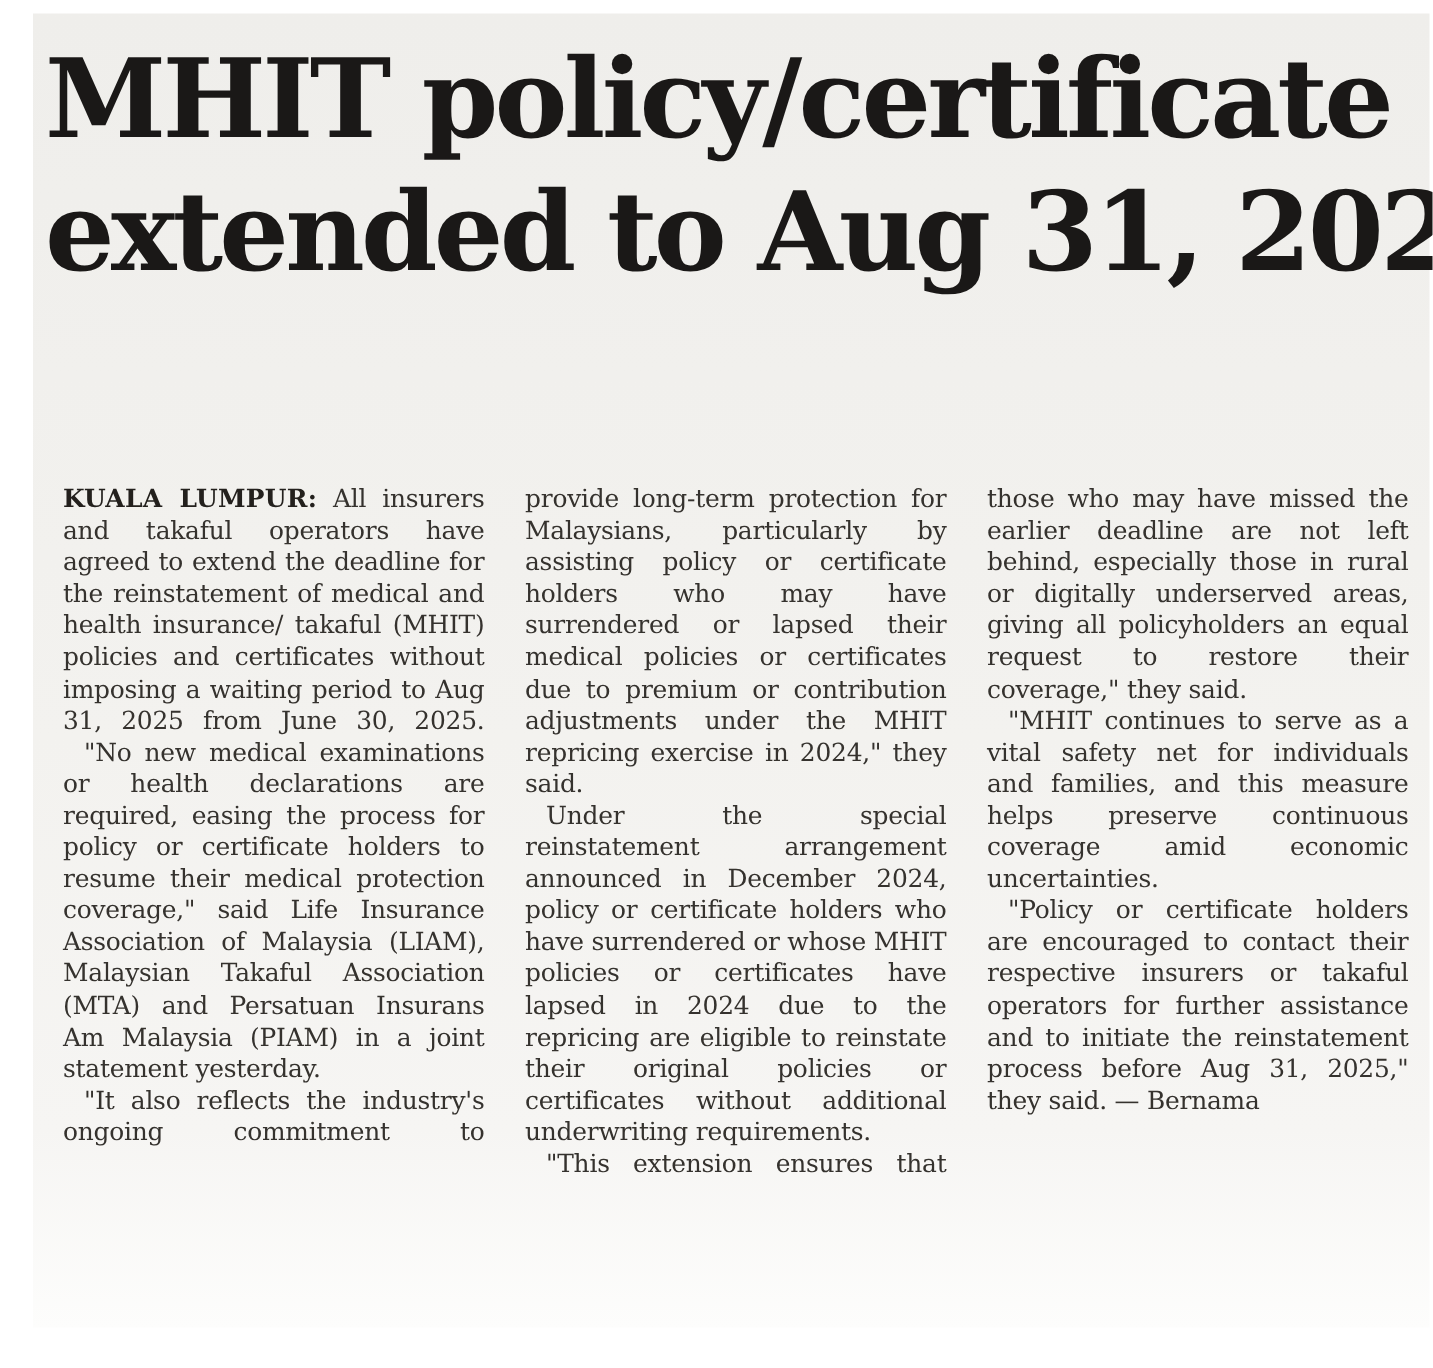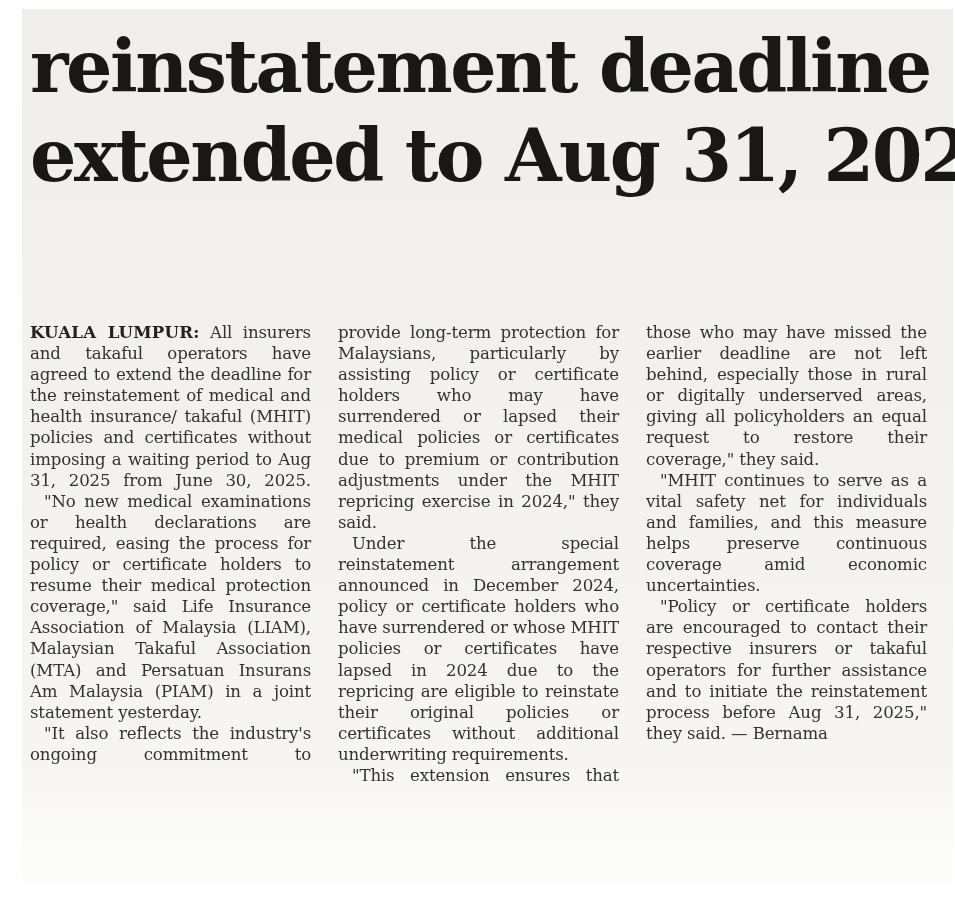--- a/index.html
+++ b/index.html
@@ -23,21 +23,21 @@
     font-family:"DejaVu Serif", serif;
     font-weight:bold;
     font-size:73px;
     line-height:89px;
     letter-spacing:-2.5px;
     color:#1a1817;
   }
   .headline .hl{display:block;white-space:nowrap;}
   .columns{
     position:absolute;
-    left:30px;top:322px;width:897px;
+    left:42px;top:322px;width:897px;
     display:flex;
     gap:27px;
   }
   .col{
     flex:1 1 0;
     min-width:0;
     font-size:16.6px;
     line-height:21.1px;
     color:#35322e;
     text-align:justify;
@@ -51,21 +51,21 @@
     color:#23201d;
     letter-spacing:0.2px;
   }
 </style>
 </head>
 <body>
 
 <div class="paper"></div>
 
 <h1 class="headline">
-  <span class="hl">reinstatement deadline</span>
+  <span class="hl">MHIT policy/certificate</span>
   <span class="hl">extended to Aug 31, 2025</span>
 </h1>
 
 <div class="columns">
 
   <div class="col">
     <p class="para cont"><b class="dateline">KUALA LUMPUR:</b><span> All insurers and takaful operators have agreed to extend the deadline for the reinstatement of medical and health insurance/ takaful (MHIT) policies and certificates without imposing a waiting period to Aug 31, 2025 from June 30, 2025.</span></p>
     <p class="para indent">"No new medical examinations or health declarations are required, easing the process for policy or certificate holders to resume their medical protection coverage," said Life Insurance Association of Malaysia (LIAM), Malaysian Takaful Association (MTA) and Persatuan Insurans Am Malaysia (PIAM) in a joint statement yesterday.</p>
     <p class="para indent cont">"It also reflects the industry's ongoing commitment to</p>
   </div>

